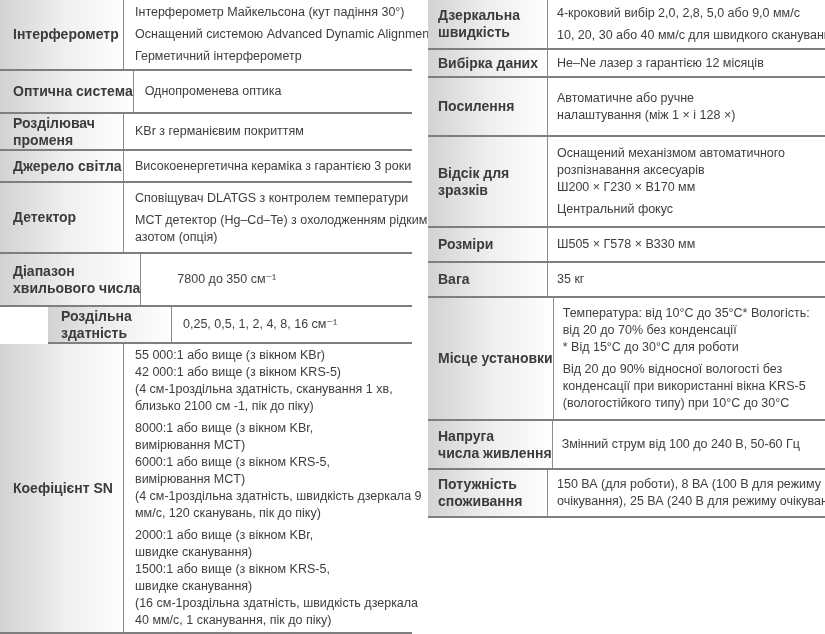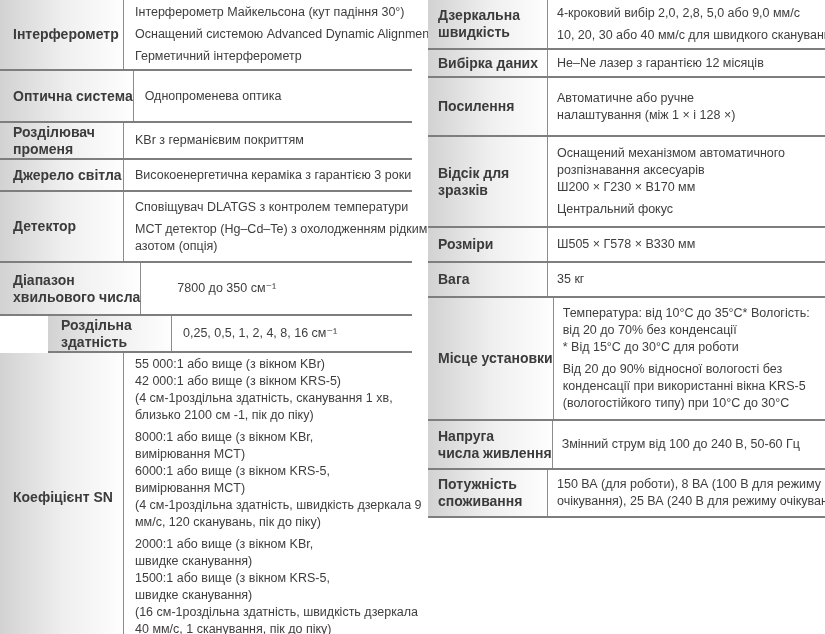--- a/index.html
+++ b/index.html
@@ -48,21 +48,21 @@
       <div class="row" style="height: 71px;">
         <div class="cell label">
           <div class="label-text">Інтерферометр</div>
         </div>
         <div class="cell value">
           <div class="para">Інтерферометр Майкельсона (кут падіння 30°)</div>
           <div class="para">Оснащений системою Advanced Dynamic Alignment</div>
           <div class="para">Герметичний інтерферометр</div>
         </div>
       </div>
-      <div class="row" style="height: 52px;">
+      <div class="row" style="height: 43px;">
         <div class="cell label">
           <div class="label-text">Оптична система</div>
         </div>
         <div class="cell value">
           <div class="para">Однопроменева оптика</div>
         </div>
       </div>
       <div class="row" style="height: 37px;">
         <div class="cell label">
           <div class="label-text">Розділювач

